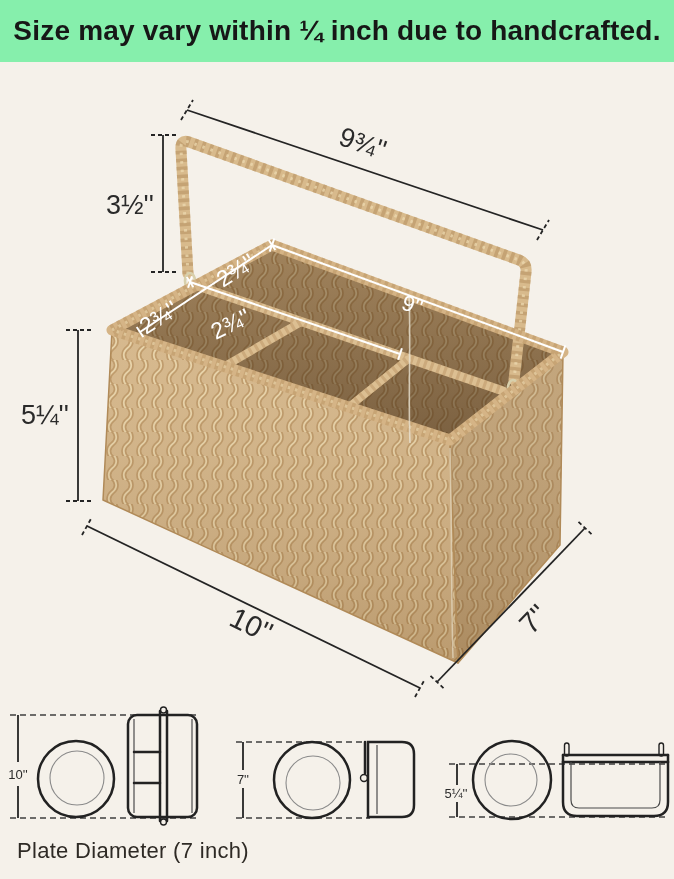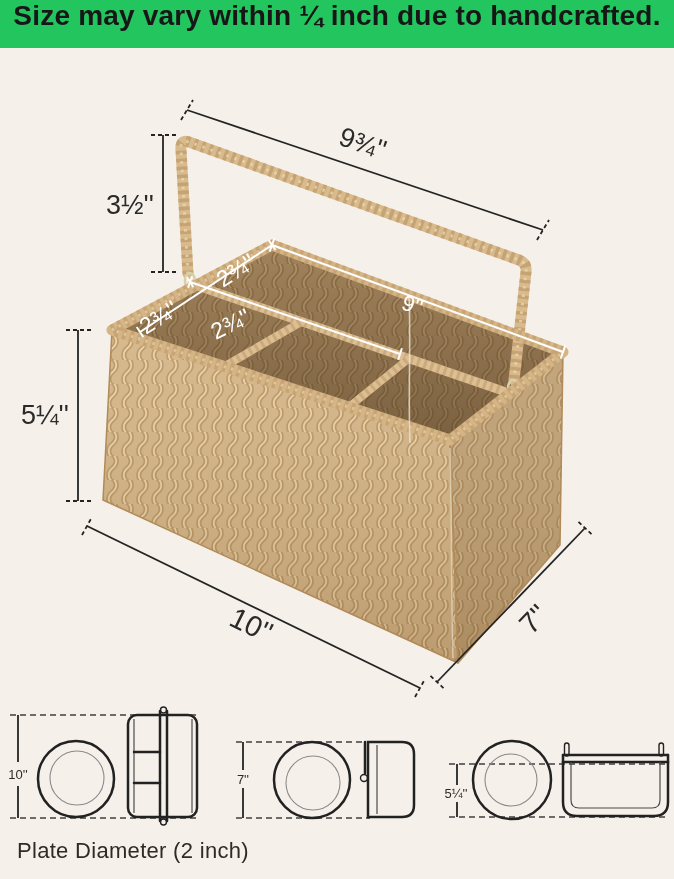--- a/index.html
+++ b/index.html
@@ -2,22 +2,22 @@
 <html><head>
 <meta charset="utf-8">
 <style>
   html,body{margin:0;padding:0;}
   body{
     width:674px;height:879px;position:relative;overflow:hidden;
     background:#f5f1ea;
     font-family:"Liberation Sans",sans-serif;
   }
   .header{
-    position:absolute;left:0;top:0;width:674px;height:48px;
-    background:#22c55e;display:flex;justify-content:center;
+    position:absolute;left:0;top:0;width:674px;height:62px;
+    background:#86efac;display:flex;align-items:center;justify-content:center;
   }
   .header-text{
     font-size:28px;font-weight:bold;color:#171717;letter-spacing:.2px;
   }
   .diagram-svg{position:absolute;left:0;top:0;}
   .caption{
     position:absolute;left:17px;top:838px;
     font-size:22px;color:#2e2a25;letter-spacing:.3px;
   }
   
@@ -218,13 +218,13 @@
       <path class="sketch" d="M563,762 L563,802 Q563,816 577,816 L654,816 Q668,816 668,802 L668,762"></path>
       <path class="sketch-thin" d="M571,762 L571,800 Q571,808 579,808 L652,808 Q660,808 660,800 L660,762"></path>
     </g>
   </g>
 </svg>
 
 <div class="header">
   <div class="header-text">Size may vary within ¼ inch due to handcrafted.</div>
 </div>
 
-<div class="caption">Plate Diameter (2 inch)</div>
+<div class="caption">Plate Diameter (7 inch)</div>
 
 </body></html>

